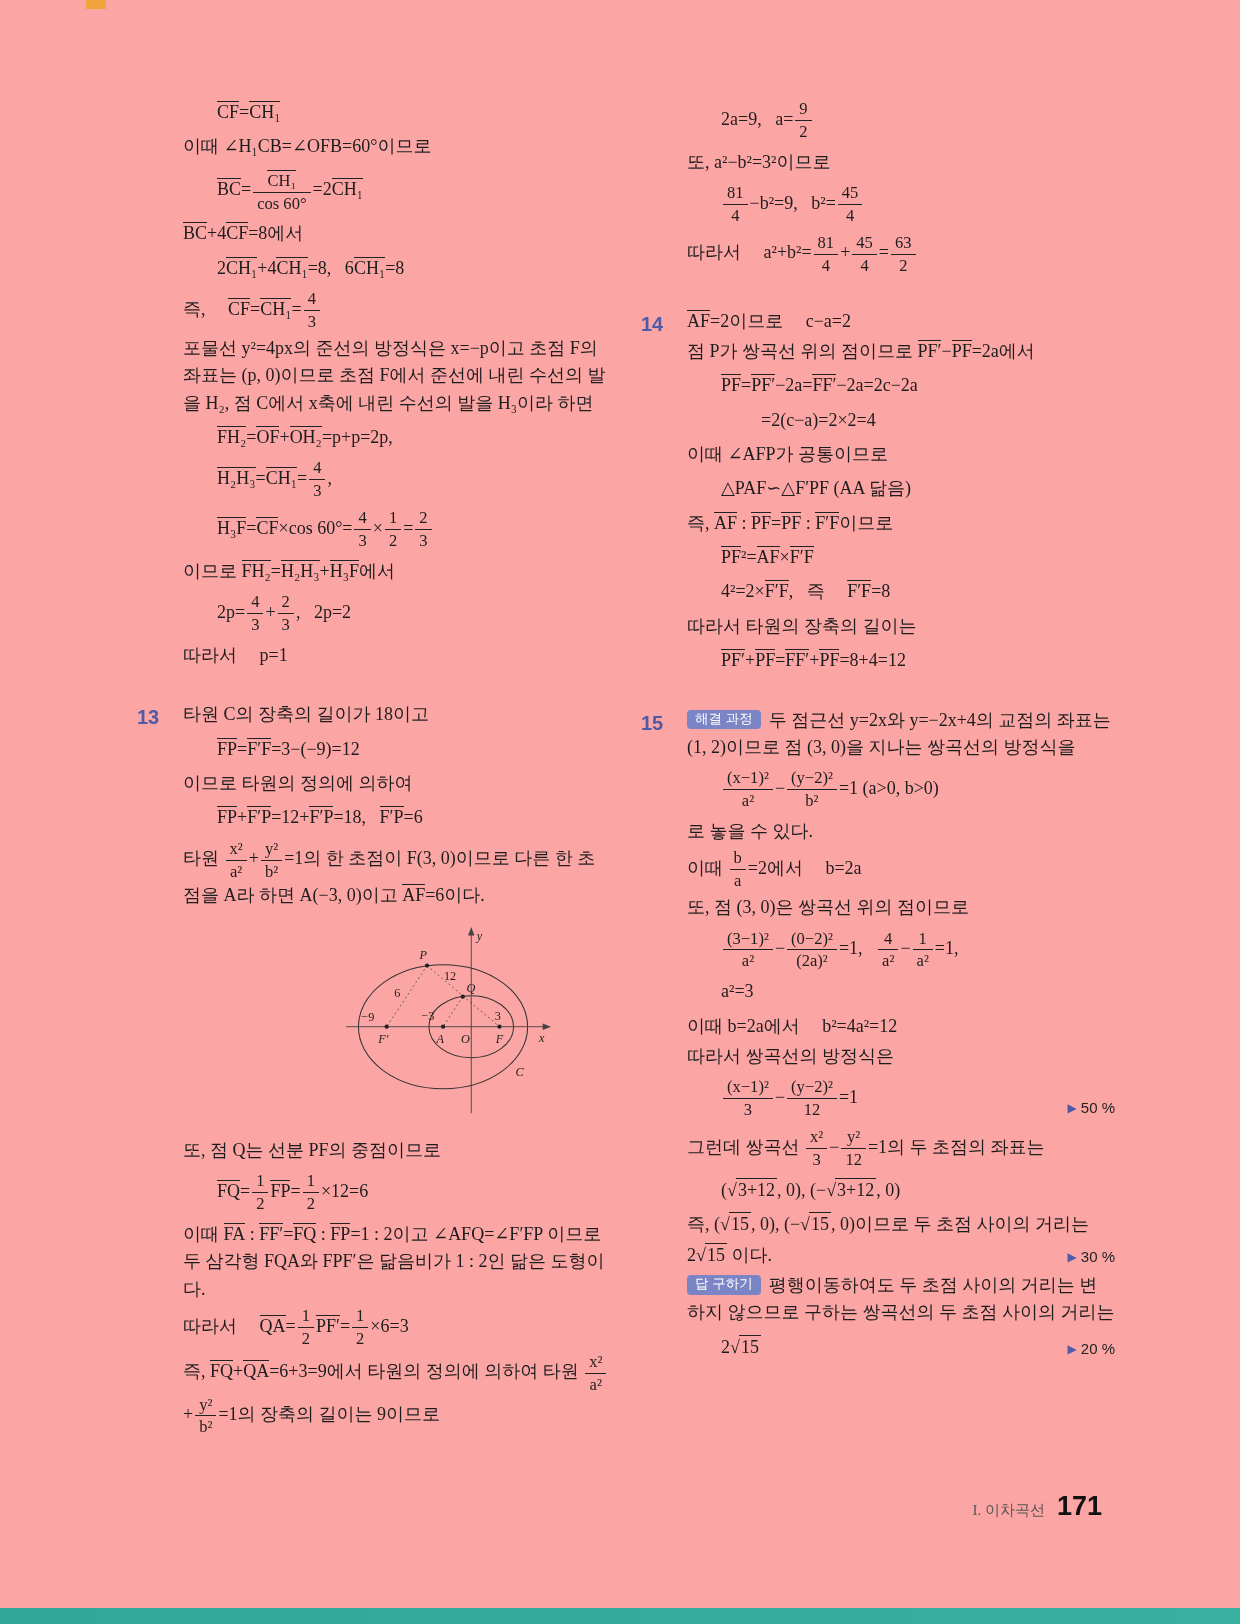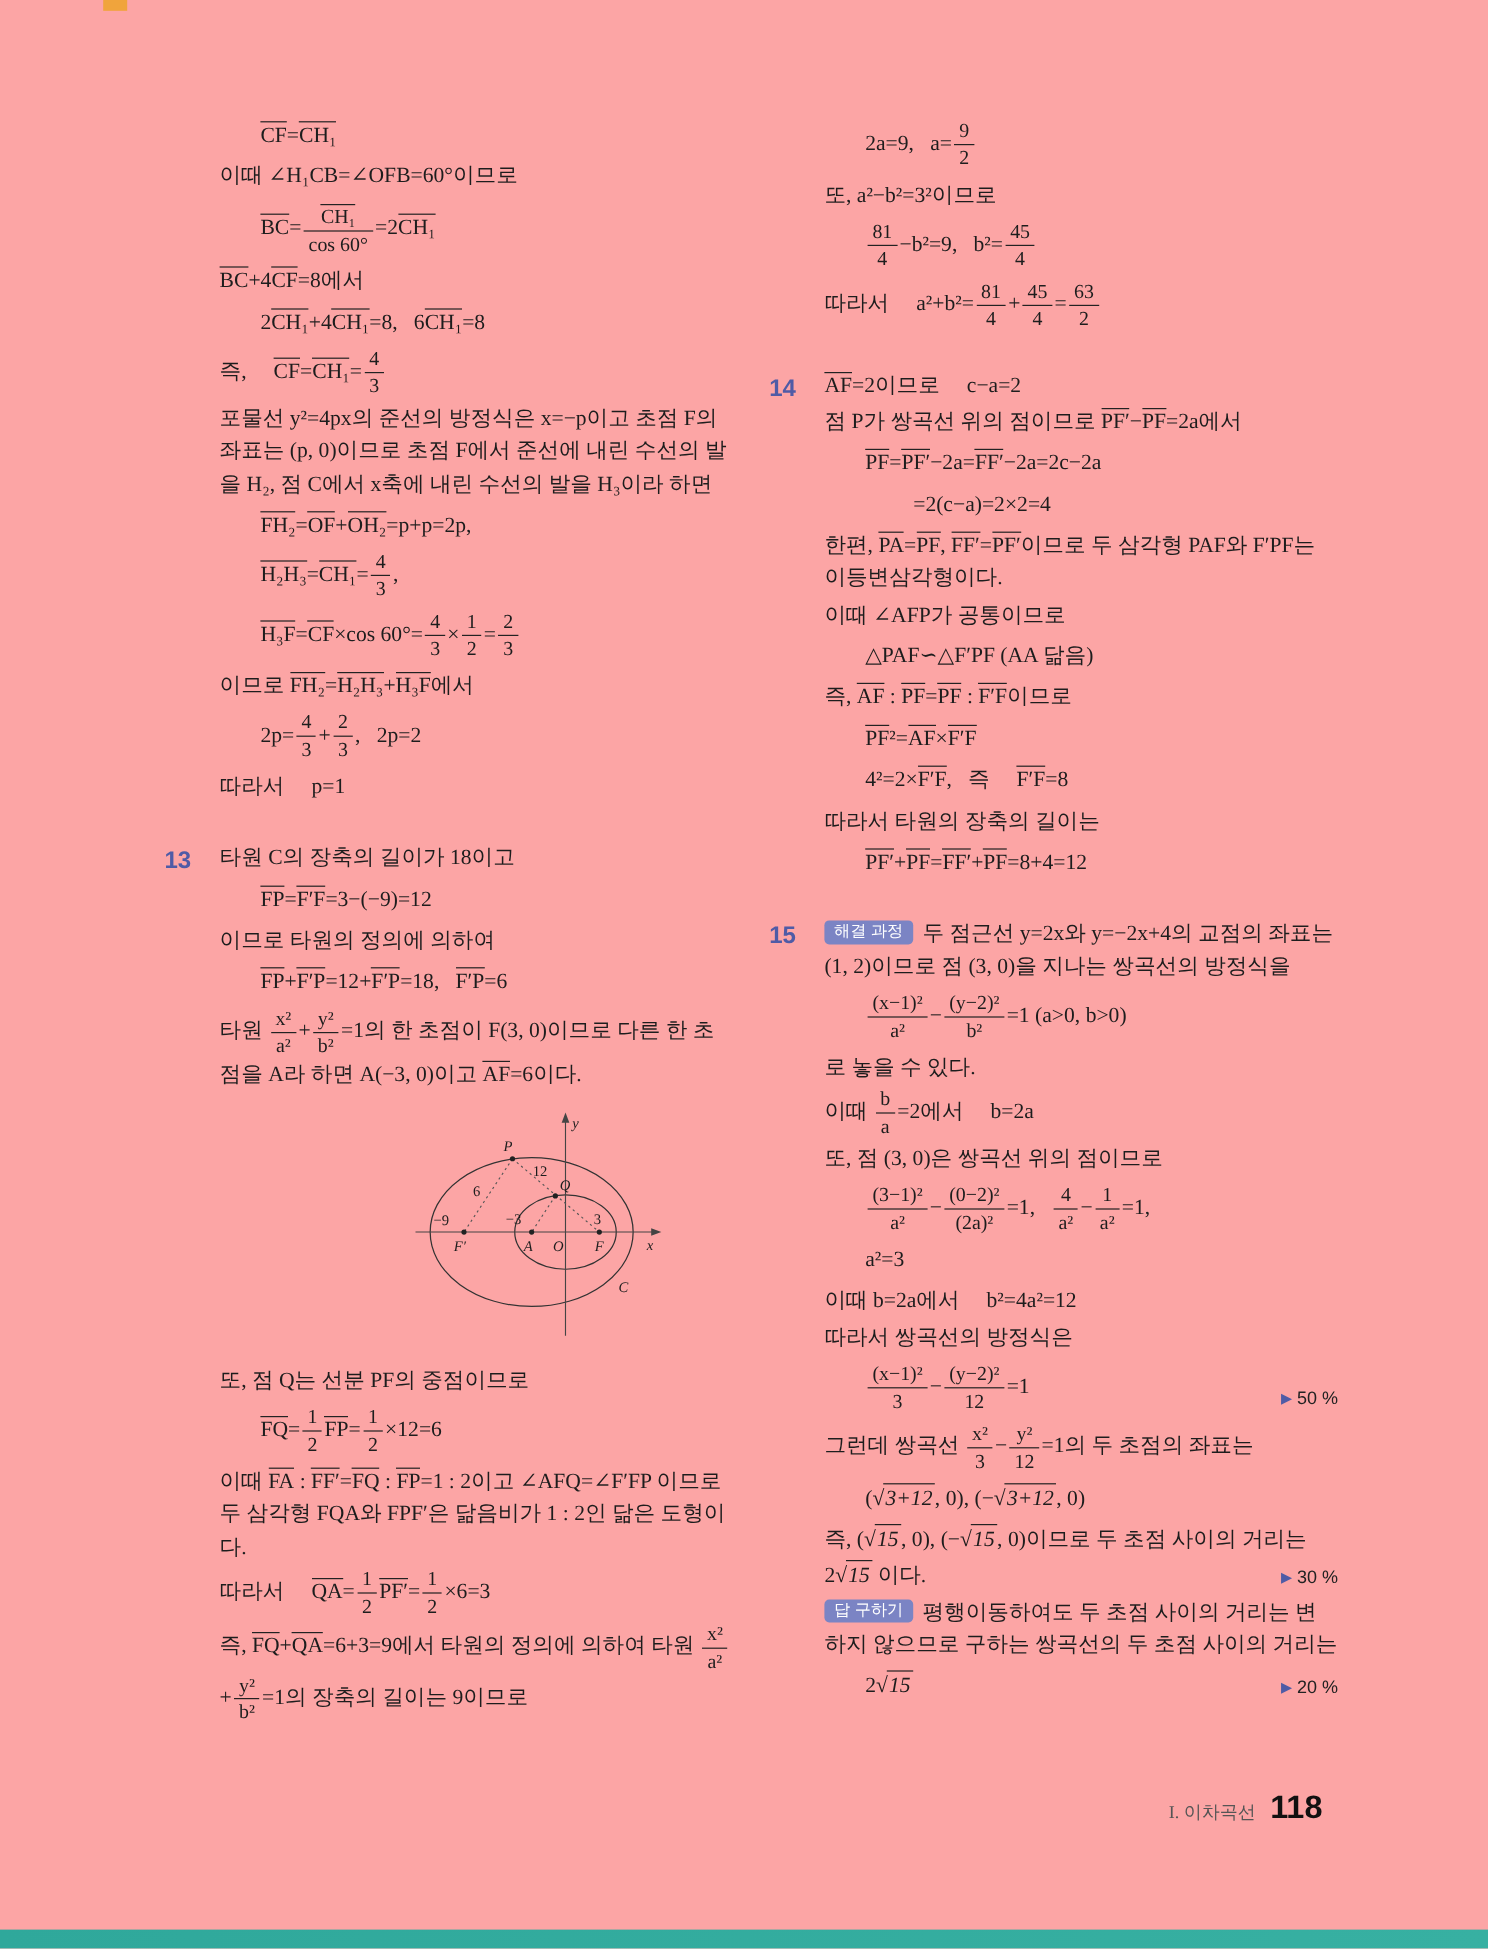--- a/index.html
+++ b/index.html
@@ -36,21 +36,21 @@
   .pct{
     font-family:Liberation Sans, sans-serif;font-size:15px;
     white-space:nowrap;margin-left:8px;color:#222;
   }
   .arr{color:var(--accent);font-size:12px;vertical-align:1px;}
   
   .ol{display:inline-block;border-top:1.2px solid #222;padding-top:1px;line-height:1.1;margin-top:2px;}
   .fr{display:inline-flex;flex-direction:column;text-align:center;vertical-align:middle;margin:0 2px;line-height:1.2;font-size:0.92em;}
   .nu{display:block;border-bottom:1.2px solid #222;padding:0 4px 1px;}
   .de{display:block;padding:1px 4px 0;}
-  .sq{white-space:nowrap;font-style:italic;}
+  .sq{white-space:nowrap;}
   .rd{margin-right:-1px;}
   .sqi{border-top:1.2px solid #222;padding:1px 2px 0;}
   
   .fig{display:flex;justify-content:center;margin:14px 0 16px;}
   .fig svg{display:block;}
   .ax{stroke:#444;stroke-width:1;fill:none;}
   .el{stroke:#333;stroke-width:1.1;fill:none;}
   .dt{stroke:#555;stroke-width:1;stroke-dasharray:2 3;fill:none;}
   .lb{font-size:13px;font-family:"Liberation Serif","DejaVu Serif",serif;fill:#1d1d1d;}
   .it{font-style:italic;}
@@ -126,21 +126,20 @@
       </div>
     <div class="col">
         <div class="blk m"><span class="txt">2a=9,   a=<span class="fr"><span class="nu">9</span><span class="de">2</span></span></span></div>
         <div class="blk p"><span class="txt">또, a²−b²=3²이므로</span></div>
         <div class="blk m"><span class="txt"><span class="fr"><span class="nu">81</span><span class="de">4</span></span>−b²=9,   b²=<span class="fr"><span class="nu">45</span><span class="de">4</span></span></span></div>
         <div class="blk p"><span class="txt">따라서     a²+b²=<span class="fr"><span class="nu">81</span><span class="de">4</span></span>+<span class="fr"><span class="nu">45</span><span class="de">4</span></span>=<span class="fr"><span class="nu">63</span><span class="de">2</span></span></span></div>
         <div class="blk prob"><span class="pnum">14</span><span class="txt"><span class="ol">AF</span>=2이므로     c−a=2</span></div>
         <div class="blk p"><span class="txt">점 P가 쌍곡선 위의 점이므로 <span class="ol">PF′</span>−<span class="ol">PF</span>=2a에서</span></div>
         <div class="blk m"><span class="txt"><span class="ol">PF</span>=<span class="ol">PF′</span>−2a=<span class="ol">FF′</span>−2a=2c−2a</span></div>
         <div class="blk m2"><span class="txt">=2(c−a)=2×2=4</span></div>
-        <div class="blk p"><span class="txt">한편, <span class="ol">PA</span>=<span class="ol">PF</span>, <span class="ol">FF′</span>=<span class="ol">PF′</span>이므로 두 삼각형 PAF와 F′PF는 이등변삼각형이다.</span></div>
         <div class="blk p"><span class="txt">이때 ∠AFP가 공통이므로</span></div>
         <div class="blk m"><span class="txt">△PAF∽△F′PF (AA 닮음)</span></div>
         <div class="blk p"><span class="txt">즉, <span class="ol">AF</span> : <span class="ol">PF</span>=<span class="ol">PF</span> : <span class="ol">F′F</span>이므로</span></div>
         <div class="blk m"><span class="txt"><span class="ol">PF</span>²=<span class="ol">AF</span>×<span class="ol">F′F</span></span></div>
         <div class="blk m"><span class="txt">4²=2×<span class="ol">F′F</span>,   즉     <span class="ol">F′F</span>=8</span></div>
         <div class="blk p"><span class="txt">따라서 타원의 장축의 길이는</span></div>
         <div class="blk m"><span class="txt"><span class="ol">PF′</span>+<span class="ol">PF</span>=<span class="ol">FF′</span>+<span class="ol">PF</span>=8+4=12</span></div>
         <div class="blk prob"><span class="pnum">15</span><span class="txt"><span class="badge">해결 과정</span>두 점근선 y=2x와 y=−2x+4의 교점의 좌표는 (1, 2)이므로 점 (3, 0)을 지나는 쌍곡선의 방정식을</span></div>
         <div class="blk m"><span class="txt"><span class="fr"><span class="nu">(x−1)²</span><span class="de">a²</span></span>−<span class="fr"><span class="nu">(y−2)²</span><span class="de">b²</span></span>=1 (a&gt;0, b&gt;0)</span></div>
         <div class="blk p"><span class="txt">로 놓을 수 있다.</span></div>
@@ -164,17 +163,17 @@
         <div class="blk p"><span class="txt"><span class="badge">답 구하기</span>평행이동하여도 두 초점 사이의 거리는 변하지 않으므로 구하는 쌍곡선의 두 초점 사이의 거리는</span></div>
         <div class="blk m haspct">
           <span class="txt">2<span class="sq"><span class="rd">√</span><span class="sqi">15</span></span></span>
           <span class="pct"><span class="arr">▶</span> 20 %</span>
         </div>
       </div>
   </div>
 
   <div class="footer">
     <span class="chapter">I. 이차곡선</span>
-    <span class="pageno">118</span>
+    <span class="pageno">171</span>
   </div>
 
   <div class="bottom-bar"></div>
 </div>
 
 </body></html>

